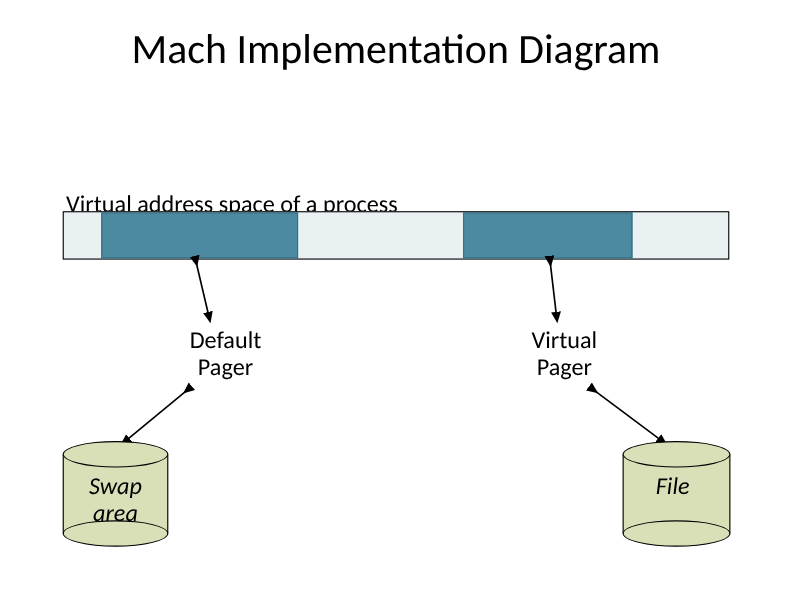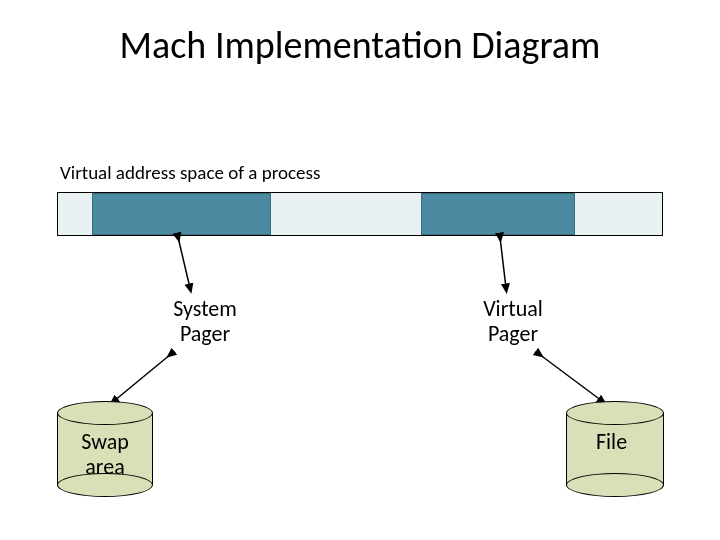--- a/index.html
+++ b/index.html
@@ -17,23 +17,23 @@
     position: absolute;
     top: 22px;
     left: 0;
     width: 720px;
     text-align: center;
     font-size: 38px;
     font-weight: 400;
   }
   .subtitle {
     position: absolute;
-    top: 161px;
+    top: 172px;
     left: 60px;
-    font-size: 19px;
+    font-size: 22px;
   }
   .addr-strip {
     position: absolute;
     top: 192px;
     left: 57px;
     width: 606px;
     height: 44px;
     background: #eaf1f3;
     border: 1.5px solid #000000;
     box-sizing: border-box;
@@ -133,20 +133,21 @@
     height: 24px;
   }
   .cyl-label {
     position: absolute;
     width: 100%;
     text-align: center;
     font-size: 22px;
     line-height: 1.15;
     top: 28px;
     z-index: 3;
+    font-style: italic;
   }
   svg.arrows {
     position: absolute;
     top: 0;
     left: 0;
     pointer-events: none;
   }
 </style>
 </head>
 <body>
@@ -164,21 +165,21 @@
       <path d="M0,0 L0,6 L7,3 z" fill="#000"></path>
     </marker>
   </defs>
   <line x1="178" y1="237" x2="190" y2="288" stroke="#000" stroke-width="1.5" marker-start="url(#ah)" marker-end="url(#ah)"></line>
   <line x1="500" y1="237" x2="506" y2="288" stroke="#000" stroke-width="1.5" marker-start="url(#ah)" marker-end="url(#ah)"></line>
   <line x1="171" y1="354" x2="114" y2="401" stroke="#000" stroke-width="1.5" marker-start="url(#ah)" marker-end="url(#ah)"></line>
   <line x1="539" y1="354" x2="602" y2="401" stroke="#000" stroke-width="1.5" marker-start="url(#ah)" marker-end="url(#ah)"></line>
 </svg>
 
 <div class="label label-default">
-  <span>System</span><br>
+  <span>Default</span><br>
   <span>Pager</span>
 </div>
 <div class="label label-external">
   <span>Virtual</span><br>
   <span>Pager</span>
 </div>
 
 <div class="cylinder cyl-swap">
   <div class="cyl-body"></div>
   <div class="cyl-bottom"></div>

